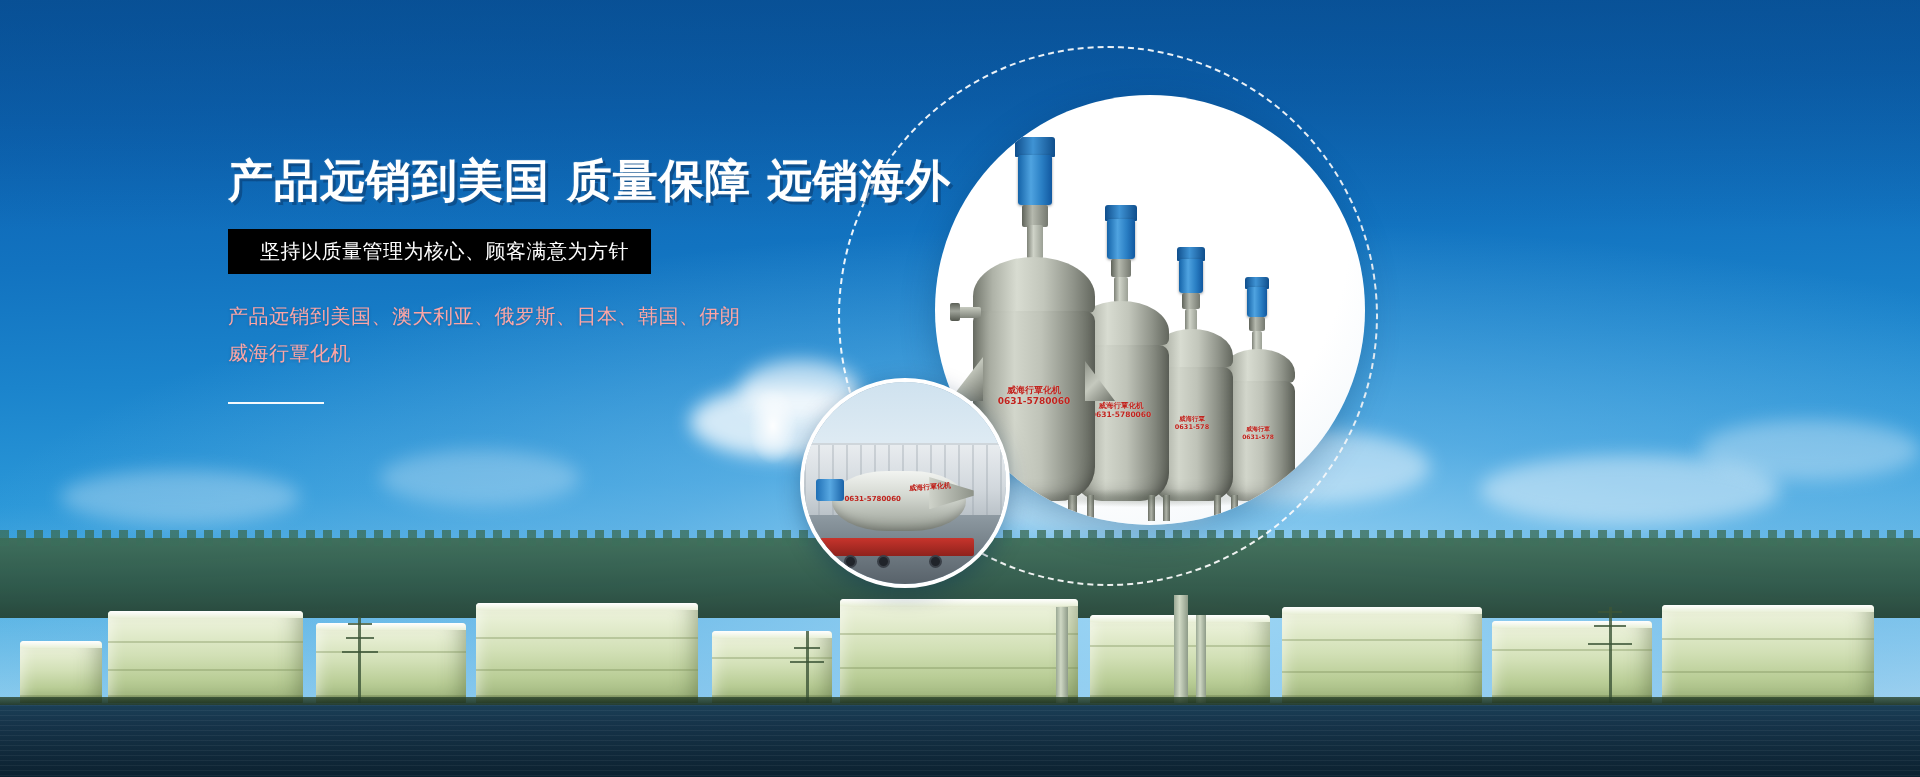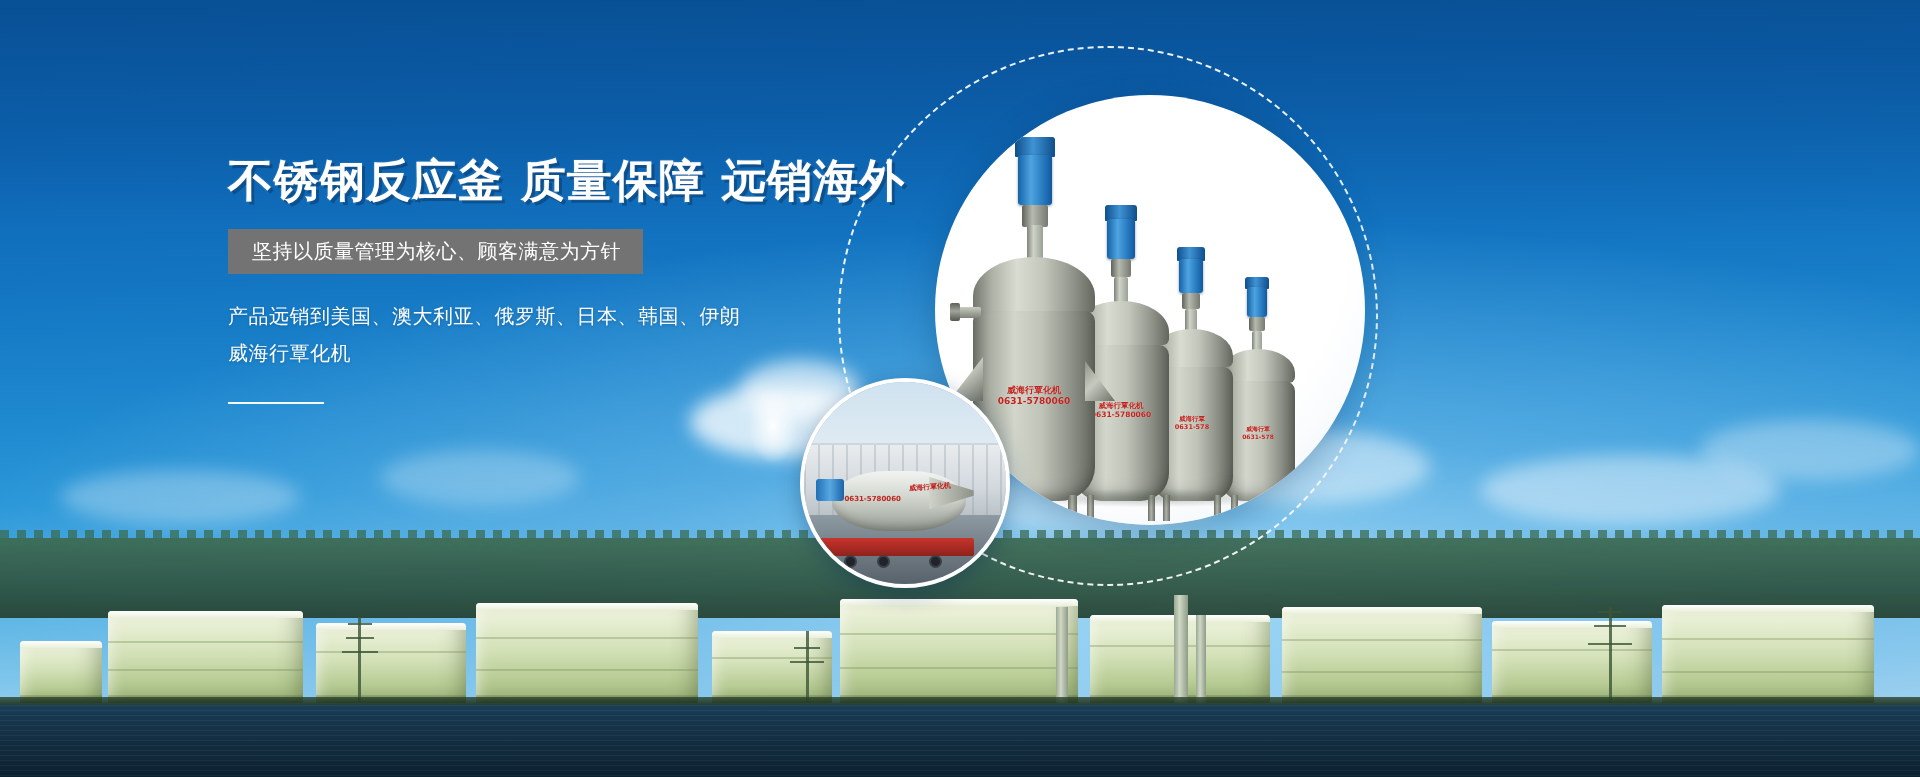--- a/index.html
+++ b/index.html
@@ -233,32 +233,32 @@
     font-size:45px;
     letter-spacing:1px;
     line-height:1;
     margin:0;
     white-space:nowrap;
     text-shadow:3px 3px 0 rgba(10,58,110,.55), 0 0 2px rgba(255,255,255,.25);
   }
   .subbar{
     display:inline-block;
     margin-top:26px;
-    background:#737373;
-    padding:10px 22px 11px 24px;
+    background:#000000;
+    padding:10px 22px 11px 32px;
     box-sizing:border-box;
   }
   .subbar-text{
     color:#ffffff;font-size:20px;line-height:1.2;letter-spacing:.5px;
     font-family:"DejaVu Sans","Liberation Sans",sans-serif;
     white-space:nowrap;
   }
   .para{
     margin-top:24px;
-    color:#ffffff;font-size:20px;line-height:1.85;letter-spacing:.5px;
+    color:#fca5a5;font-size:20px;line-height:1.85;letter-spacing:.5px;
     font-family:"DejaVu Sans","Liberation Sans",sans-serif;
     text-shadow:0 1px 3px rgba(5,45,90,.30);
   }
   .para div{white-space:nowrap;}
   .rule{
     margin-top:30px;width:96px;height:2px;background:#ffffff;opacity:.95;
   }
 </style>
 </head>
 <body>
@@ -433,21 +433,21 @@
     <div class="imotor"></div>
     <div class="itruck"></div>
     <div class="iwheel" style="left:20%;"></div>
     <div class="iwheel" style="left:36%;"></div>
     <div class="iwheel" style="left:62%;"></div>
     <div class="ilabel">威海行覃化机</div>
     <div class="ilabel2">0631-5780060</div>
   </div>
 
   <div class="copy">
-    <h1 class="headline">不锈钢反应釜 质量保障 远销海外</h1>
+    <h1 class="headline">产品远销到美国 质量保障 远销海外</h1>
 
     <div class="subbar">
       <div class="subbar-text">坚持以质量管理为核心、顾客满意为方针</div>
     </div>
 
     <div class="para">
       <div>产品远销到美国、澳大利亚、俄罗斯、日本、韩国、伊朗</div>
       <div>威海行覃化机</div>
     </div>
 

